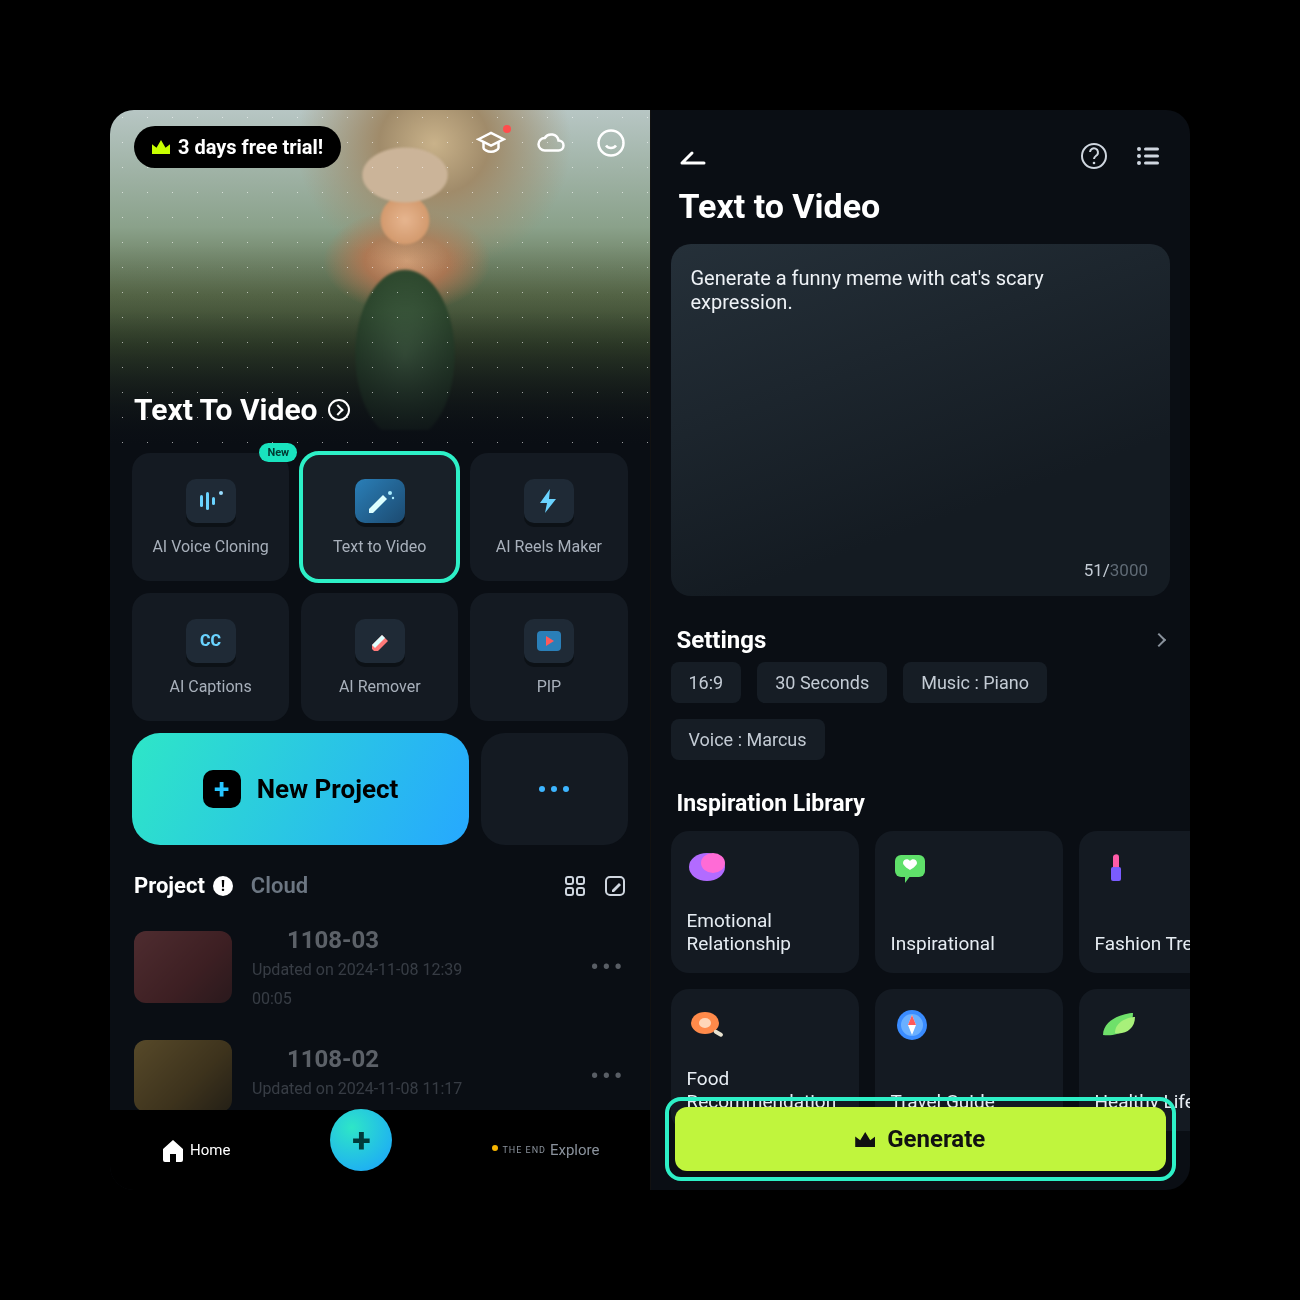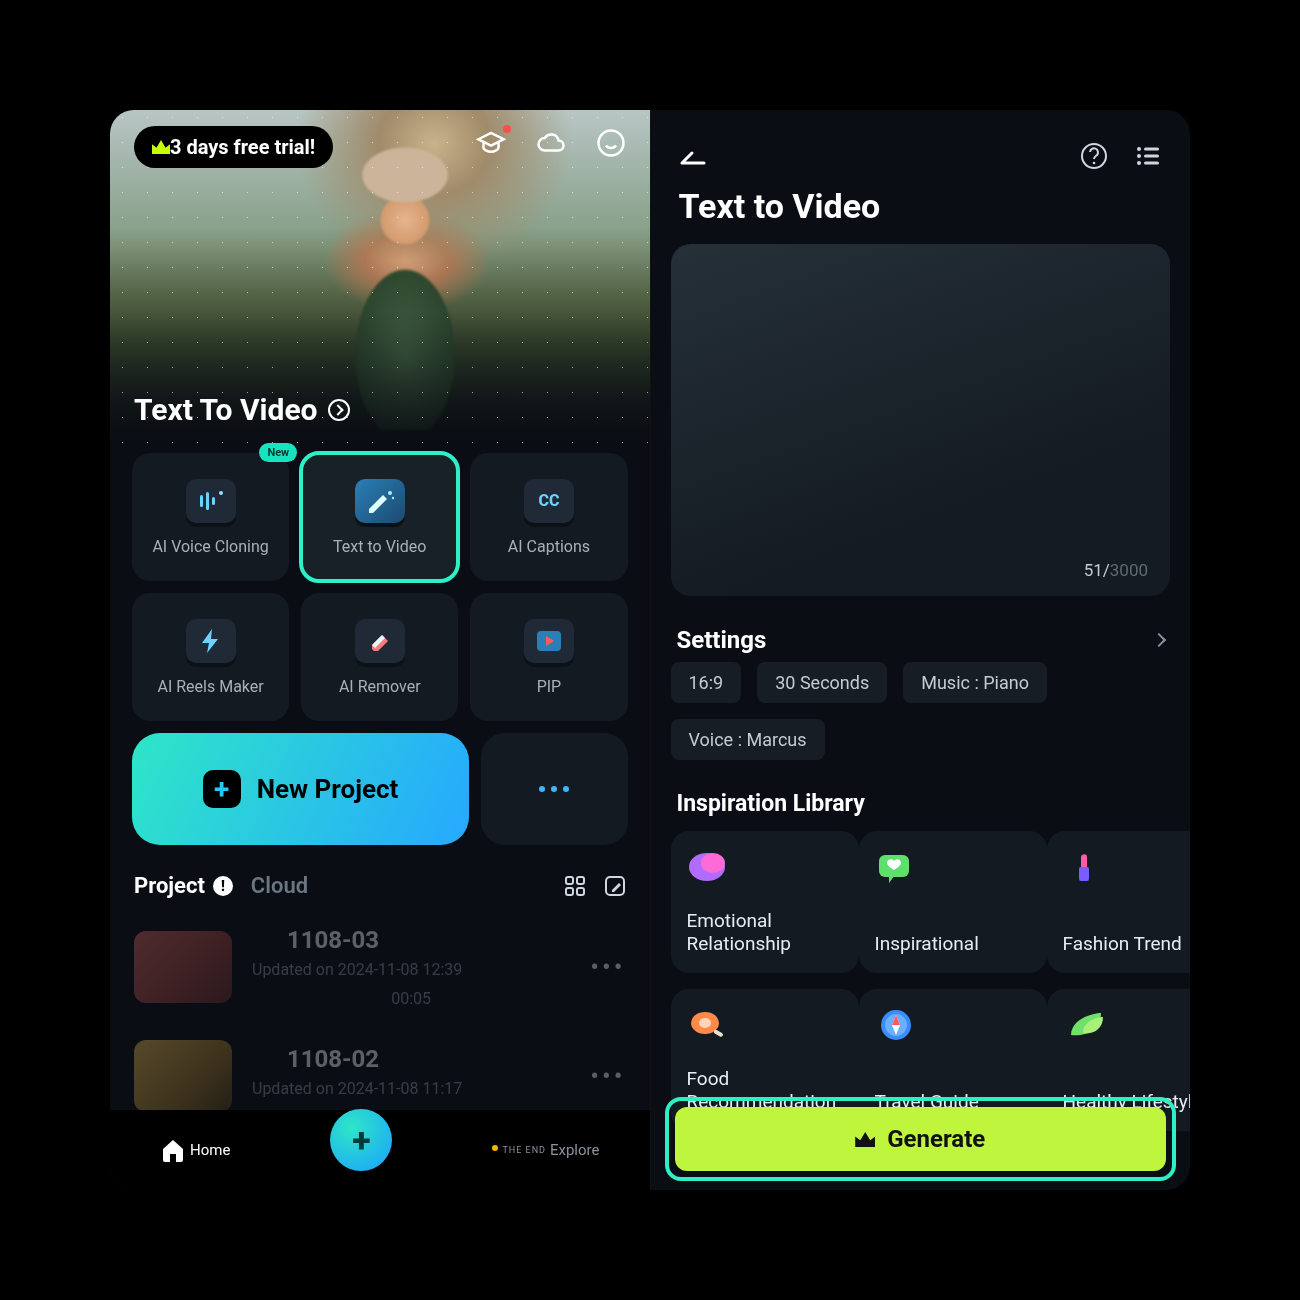--- a/index.html
+++ b/index.html
@@ -63,20 +63,21 @@
     position: absolute;
     top: 16px;
     left: 24px;
     background: #000;
     border-radius: 22px;
     padding: 9px 18px;
     font-size: 20px;
     font-weight: 700;
     display: flex;
     align-items: center;
+    gap: 8px;
     z-index: 5;
   }
   .crown-icon::before {
     content: "";
     display: inline-block;
     width: 18px; height: 14px;
     background: #c8ff00;
     clip-path: polygon(0% 100%, 0% 30%, 25% 55%, 50% 0%, 75% 55%, 100% 30%, 100% 100%);
   }
   .top-icons {
@@ -244,21 +245,21 @@
     width: 98px; height: 72px;
     border-radius: 12px;
     background: linear-gradient(135deg, #b55a5a 0%, #8a3a3a 60%, #5a2a2a 100%);
   }
   .proj-thumb.alt {
     background: linear-gradient(135deg, #caa24a 0%, #8a6a2a 60%, #4a3a1a 100%);
   }
   .proj-meta { flex: 1; }
   .proj-title { font-size: 24px; font-weight: 700; color: #d7dee6; margin-bottom: 6px; margin-left: 35px; }
   .proj-sub { font-size: 16px; color: #7a828d; margin-bottom: 10px; }
-  .proj-dur { font-size: 16px; color: #7a828d; text-align: center; }
+  .proj-dur { font-size: 16px; color: #7a828d; }
   .proj-more { font-size: 26px; letter-spacing: 3px; color: #cfd6df; }
 
   .bottom-nav {
     position: absolute;
     bottom: 0; left: 0; right: 0;
     height: 80px;
     background: #000;
     display: flex;
     align-items: center;
     justify-content: space-around;
@@ -353,20 +354,21 @@
     border-radius: 8px;
   }
 
   .insp-title {
     font-size: 23px;
     font-weight: 700;
     padding: 30px 26px 14px;
   }
   .insp-row {
     display: flex;
+    gap: 16px;
     padding: 0 0 0 20px;
     overflow: hidden;
   }
   .insp-card {
     min-width: 188px;
     height: 142px;
     background: #141a22;
     border-radius: 18px;
     padding: 18px 16px;
     display: flex;
@@ -466,32 +468,32 @@
             <path d="M4 20L18 6l4 4L8 24H4v-4z" fill="#dff"></path>
             <circle cx="25" cy="4" r="2" fill="#aef"></circle>
             <circle cx="28" cy="9" r="1.2" fill="#aef"></circle>
           </svg>
         </div>
         <span>Text  to Video</span>
       </div>
 
       <div class="tool-card">
         <div class="tool-icon">
-          <span style="color:#6ad3ff;font-weight:800;font-size:16px;">CC</span>
-        </div>
-        <span>AI Captions</span>
+          <svg width="22" height="24" viewBox="0 0 22 24">
+              <path d="M12 0L2 14h7l-2 10L18 10h-7l1-10z" fill="#6ad3ff"></path>
+            </svg>
+        </div>
+        <span>AI Reels Maker</span>
       </div>
 
       <div class="tool-card">
         <div class="tool-icon">
-          <svg width="22" height="24" viewBox="0 0 22 24">
-              <path d="M12 0L2 14h7l-2 10L18 10h-7l1-10z" fill="#6ad3ff"></path>
-            </svg>
-        </div>
-        <span>AI Reels Maker</span>
+          <span style="color:#6ad3ff;font-weight:800;font-size:16px;">CC</span>
+        </div>
+        <span>AI Captions</span>
       </div>
 
       <div class="tool-card">
         <div class="tool-icon">
           <svg width="28" height="20" viewBox="0 0 28 20">
               <path d="M6 14L16 4l6 6-10 10H8l-2-2v-4z" fill="#ff7a7a"></path>
               <path d="M6 14L16 4l3 3-10 10-3-3z" fill="#dff"></path>
             </svg>
         </div>
         <span>AI Remover</span>
@@ -606,20 +608,21 @@
               <circle cx="5" cy="21" r="2"></circle>
               <rect x="10" y="19.5" width="15" height="3" rx="1.5"></rect>
             </svg>
         </span>
       </div>
     </div>
 
     <div class="r-title">Text to Video</div>
 
     <div class="prompt-box">
+      <span>Generate a funny meme with cat's scary expression.</span>
       <div class="char-count">
         <span>51</span>/<span class="max">3000</span>
       </div>
     </div>
 
     <div class="settings-row">
       <span>Settings</span>
       <span class="settings-arrow"></span>
     </div>
 

